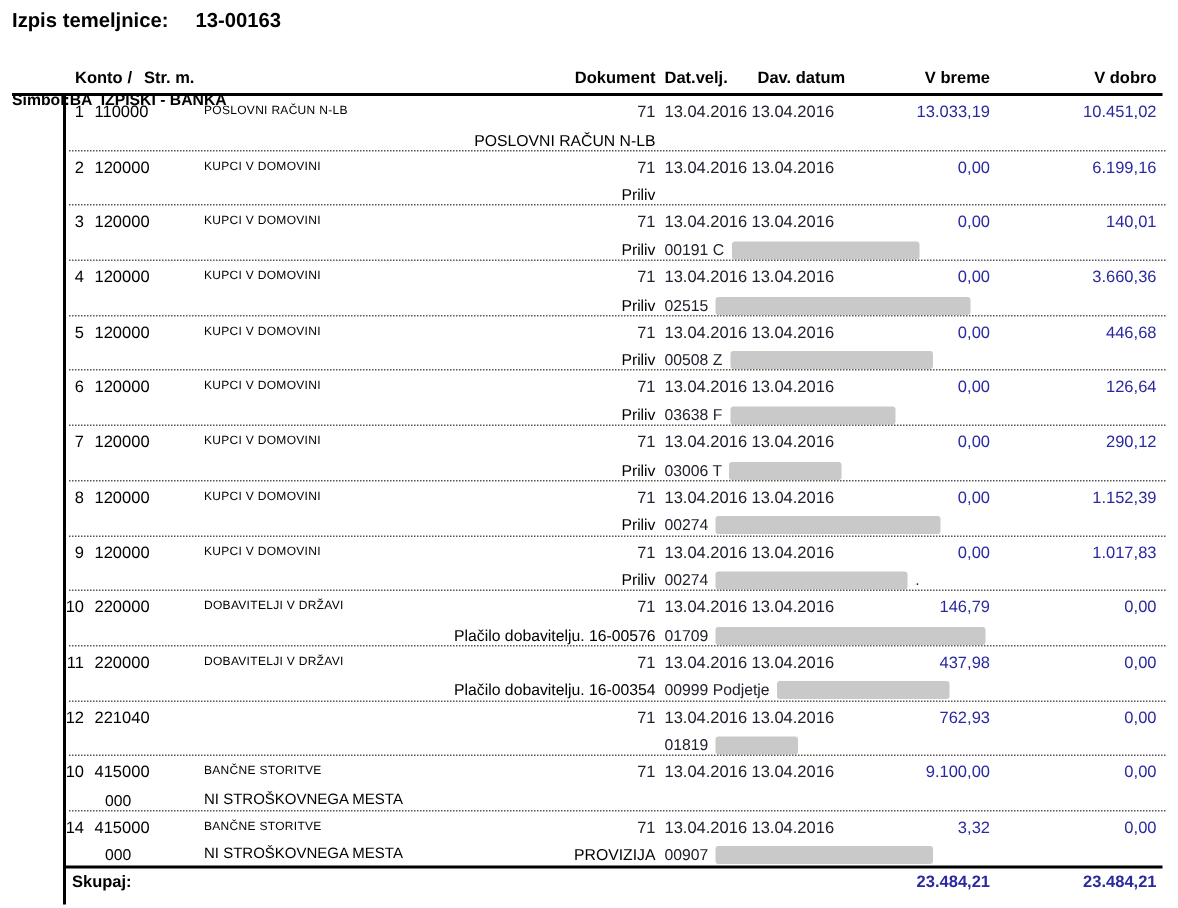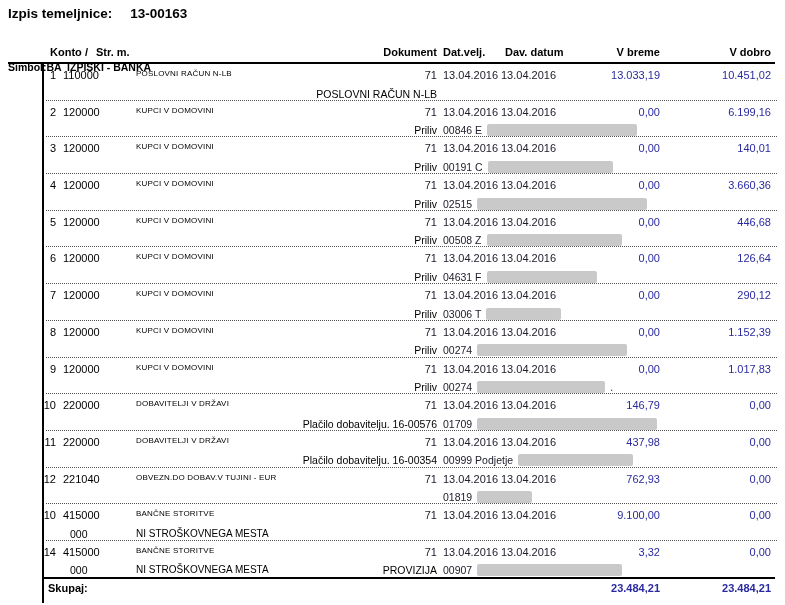--- a/index.html
+++ b/index.html
@@ -119,25 +119,20 @@
       <span class="c-dok dark">71</span>
       <span class="c-dat dark">13.04.2016</span>
       <span class="c-dav dark">13.04.2016</span>
       <span class="c-breme amount">0,00</span>
       <span class="c-dobro amount">6.199,16</span>
     </div>
     <div class="l2">
       <span class="c-konto"></span>
       <span class="c-desc2"></span>
       <span class="c-dok">Priliv</span>
-      <span class="c-subr">
-        <span class="dark">00846 E</span>
-        <span class="redacted" style="width: 150px;"></span>
-        <span class="dark"></span>
-      </span>
     </div>
   </div>
 
   <div class="entry">
     <div class="l1">
       <span class="c-num">3</span>
       <span class="c-konto">120000</span>
       <span class="c-desc">KUPCI V DOMOVINI</span>
       <span class="c-dok dark">71</span>
       <span class="c-dat dark">13.04.2016</span>
@@ -212,21 +207,21 @@
       <span class="c-dat dark">13.04.2016</span>
       <span class="c-dav dark">13.04.2016</span>
       <span class="c-breme amount">0,00</span>
       <span class="c-dobro amount">126,64</span>
     </div>
     <div class="l2">
       <span class="c-konto"></span>
       <span class="c-desc2"></span>
       <span class="c-dok">Priliv</span>
       <span class="c-subr">
-        <span class="dark">04631 F</span>
+        <span class="dark">03638 F</span>
         <span class="redacted" style="width: 110px;"></span>
         <span class="dark"></span>
       </span>
     </div>
   </div>
 
   <div class="entry">
     <div class="l1">
       <span class="c-num">7</span>
       <span class="c-konto">120000</span>
@@ -338,21 +333,20 @@
         <span class="redacted" style="width: 115px;"></span>
         <span class="dark"></span>
       </span>
     </div>
   </div>
 
   <div class="entry">
     <div class="l1">
       <span class="c-num">12</span>
       <span class="c-konto">221040</span>
-      <span class="c-desc">OBVEZN.DO DOBAV.V TUJINI - EUR</span>
       <span class="c-dok dark">71</span>
       <span class="c-dat dark">13.04.2016</span>
       <span class="c-dav dark">13.04.2016</span>
       <span class="c-breme amount">762,93</span>
       <span class="c-dobro amount">0,00</span>
     </div>
     <div class="l2">
       <span class="c-konto"></span>
       <span class="c-desc2"></span>
       <span class="c-dok"></span>

